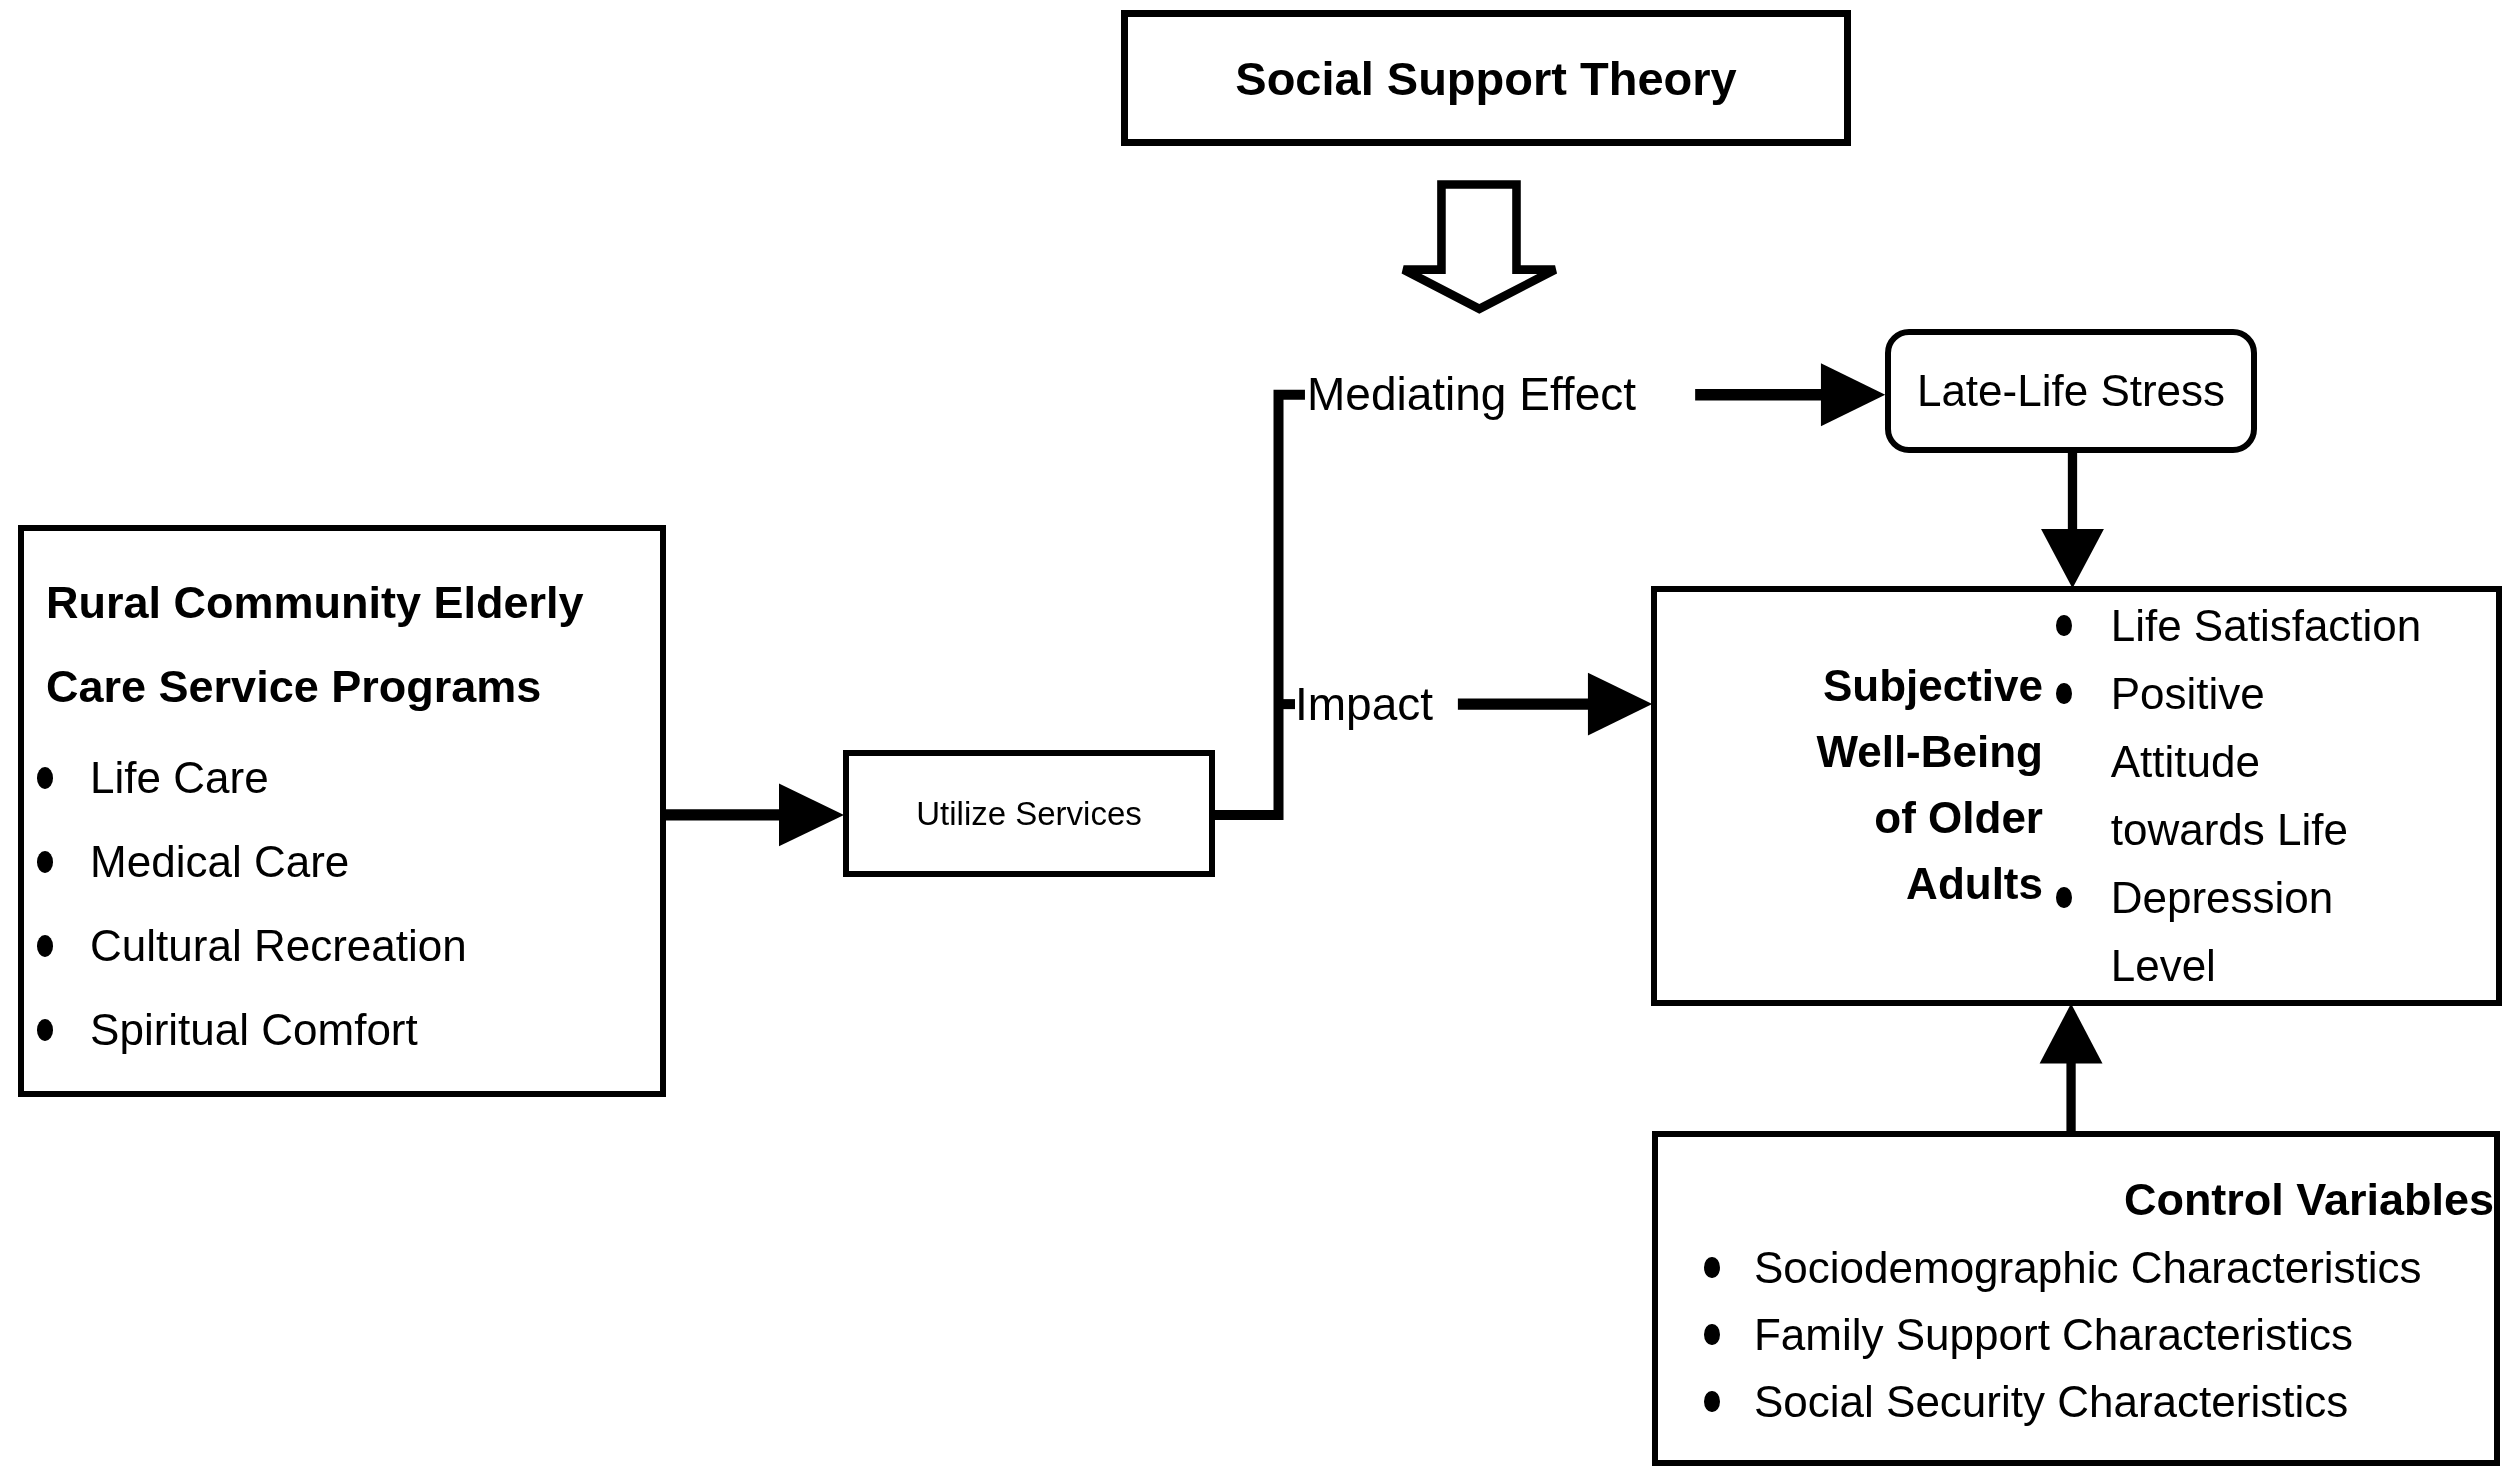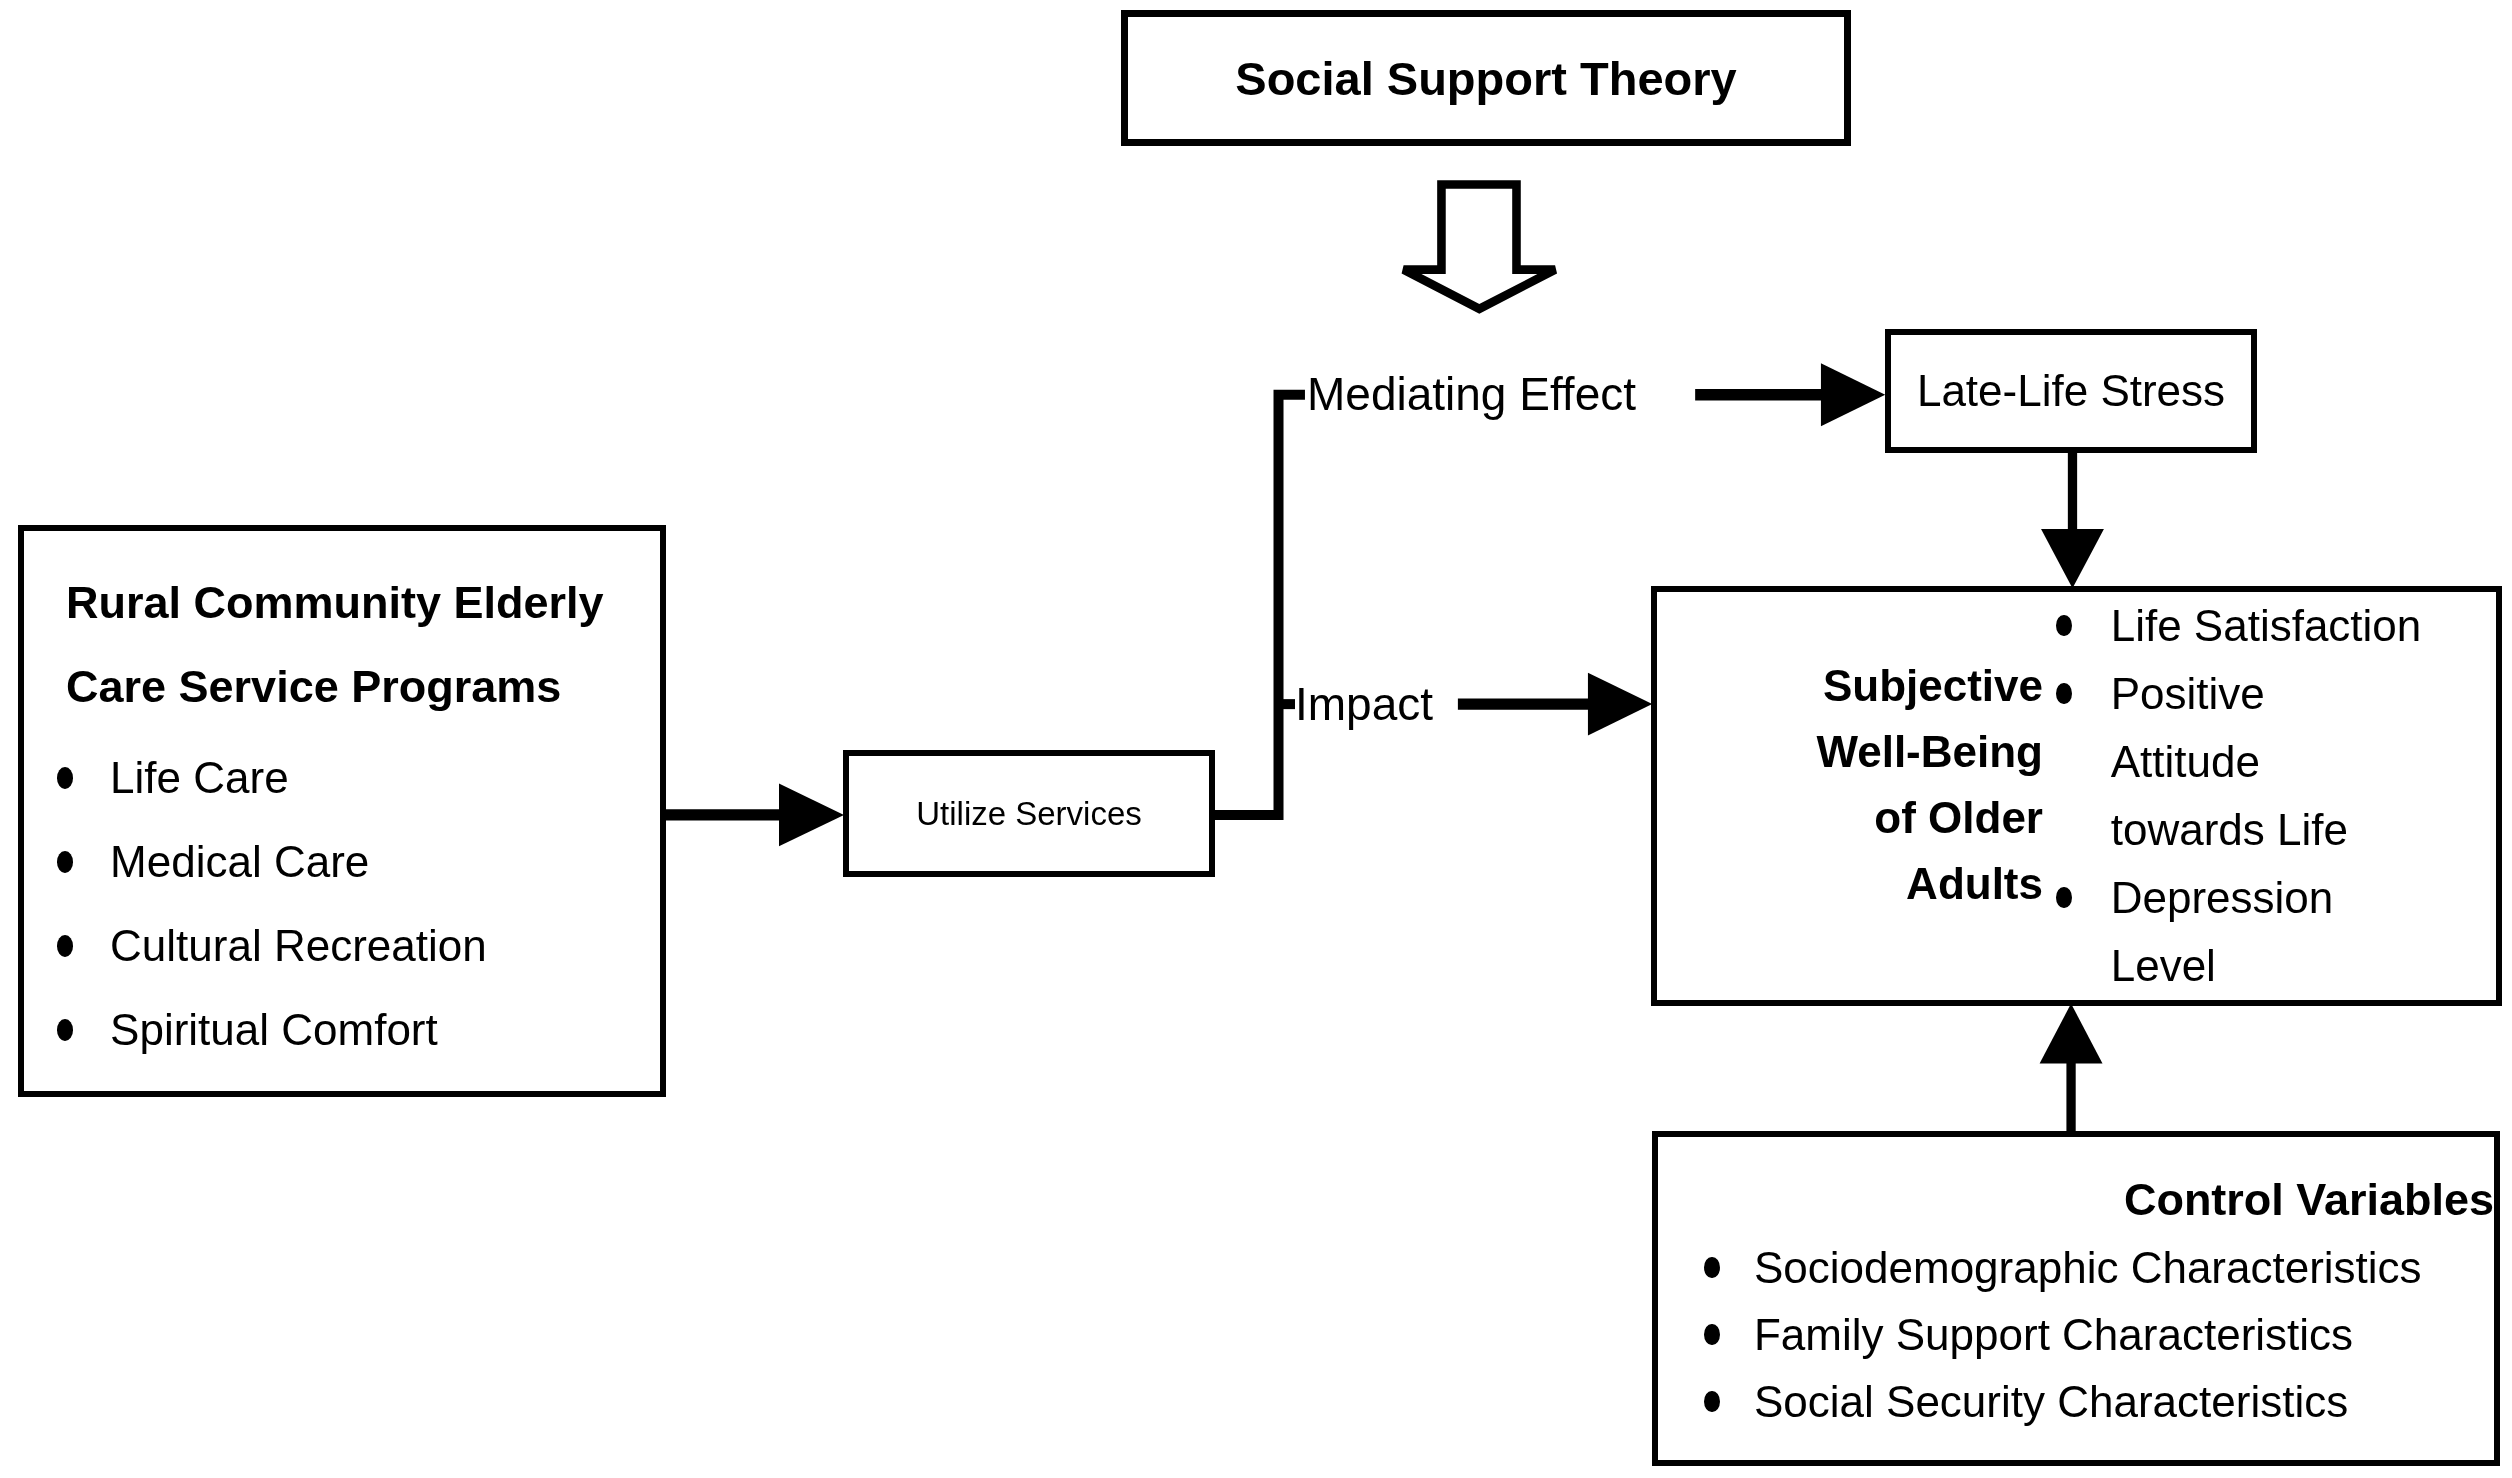--- a/index.html
+++ b/index.html
@@ -34,21 +34,21 @@
     left: 1121px; top: 10px;
     width: 730px; height: 136px;
     border-width: 7.1px;
     font-size: 47px;
     font-weight: bold;
   }
 
   .programs-box {
     left: 18px; top: 525px;
     width: 648px; height: 572px;
-    padding: 30px 13px 0 32px;
+    padding: 30px 13px 0 12px;
   }
   .programs-title {
     font-weight: bold;
     font-size: 45px;
     line-height: 84px;
     margin-left: 10px;
   }
   ul.blist { list-style: none; }
   .dot {
     flex: none;
@@ -68,20 +68,21 @@
   .utilize-box {
     left: 843px; top: 750px;
     width: 372px; height: 127px;
     font-size: 33px;
   }
 
   .latelife-box {
     left: 1885px; top: 329px;
     width: 372px; height: 124px;
     font-size: 44px;
+    border-radius: 24px;
   }
 
   .edge-label {
     position: absolute;
     font-size: 46px;
     line-height: 64px;
     background: #fff;
   }
   .mediating-label { left: 1307px; top: 362px; }
   .impact-label    { left: 1295px; top: 672px; }

